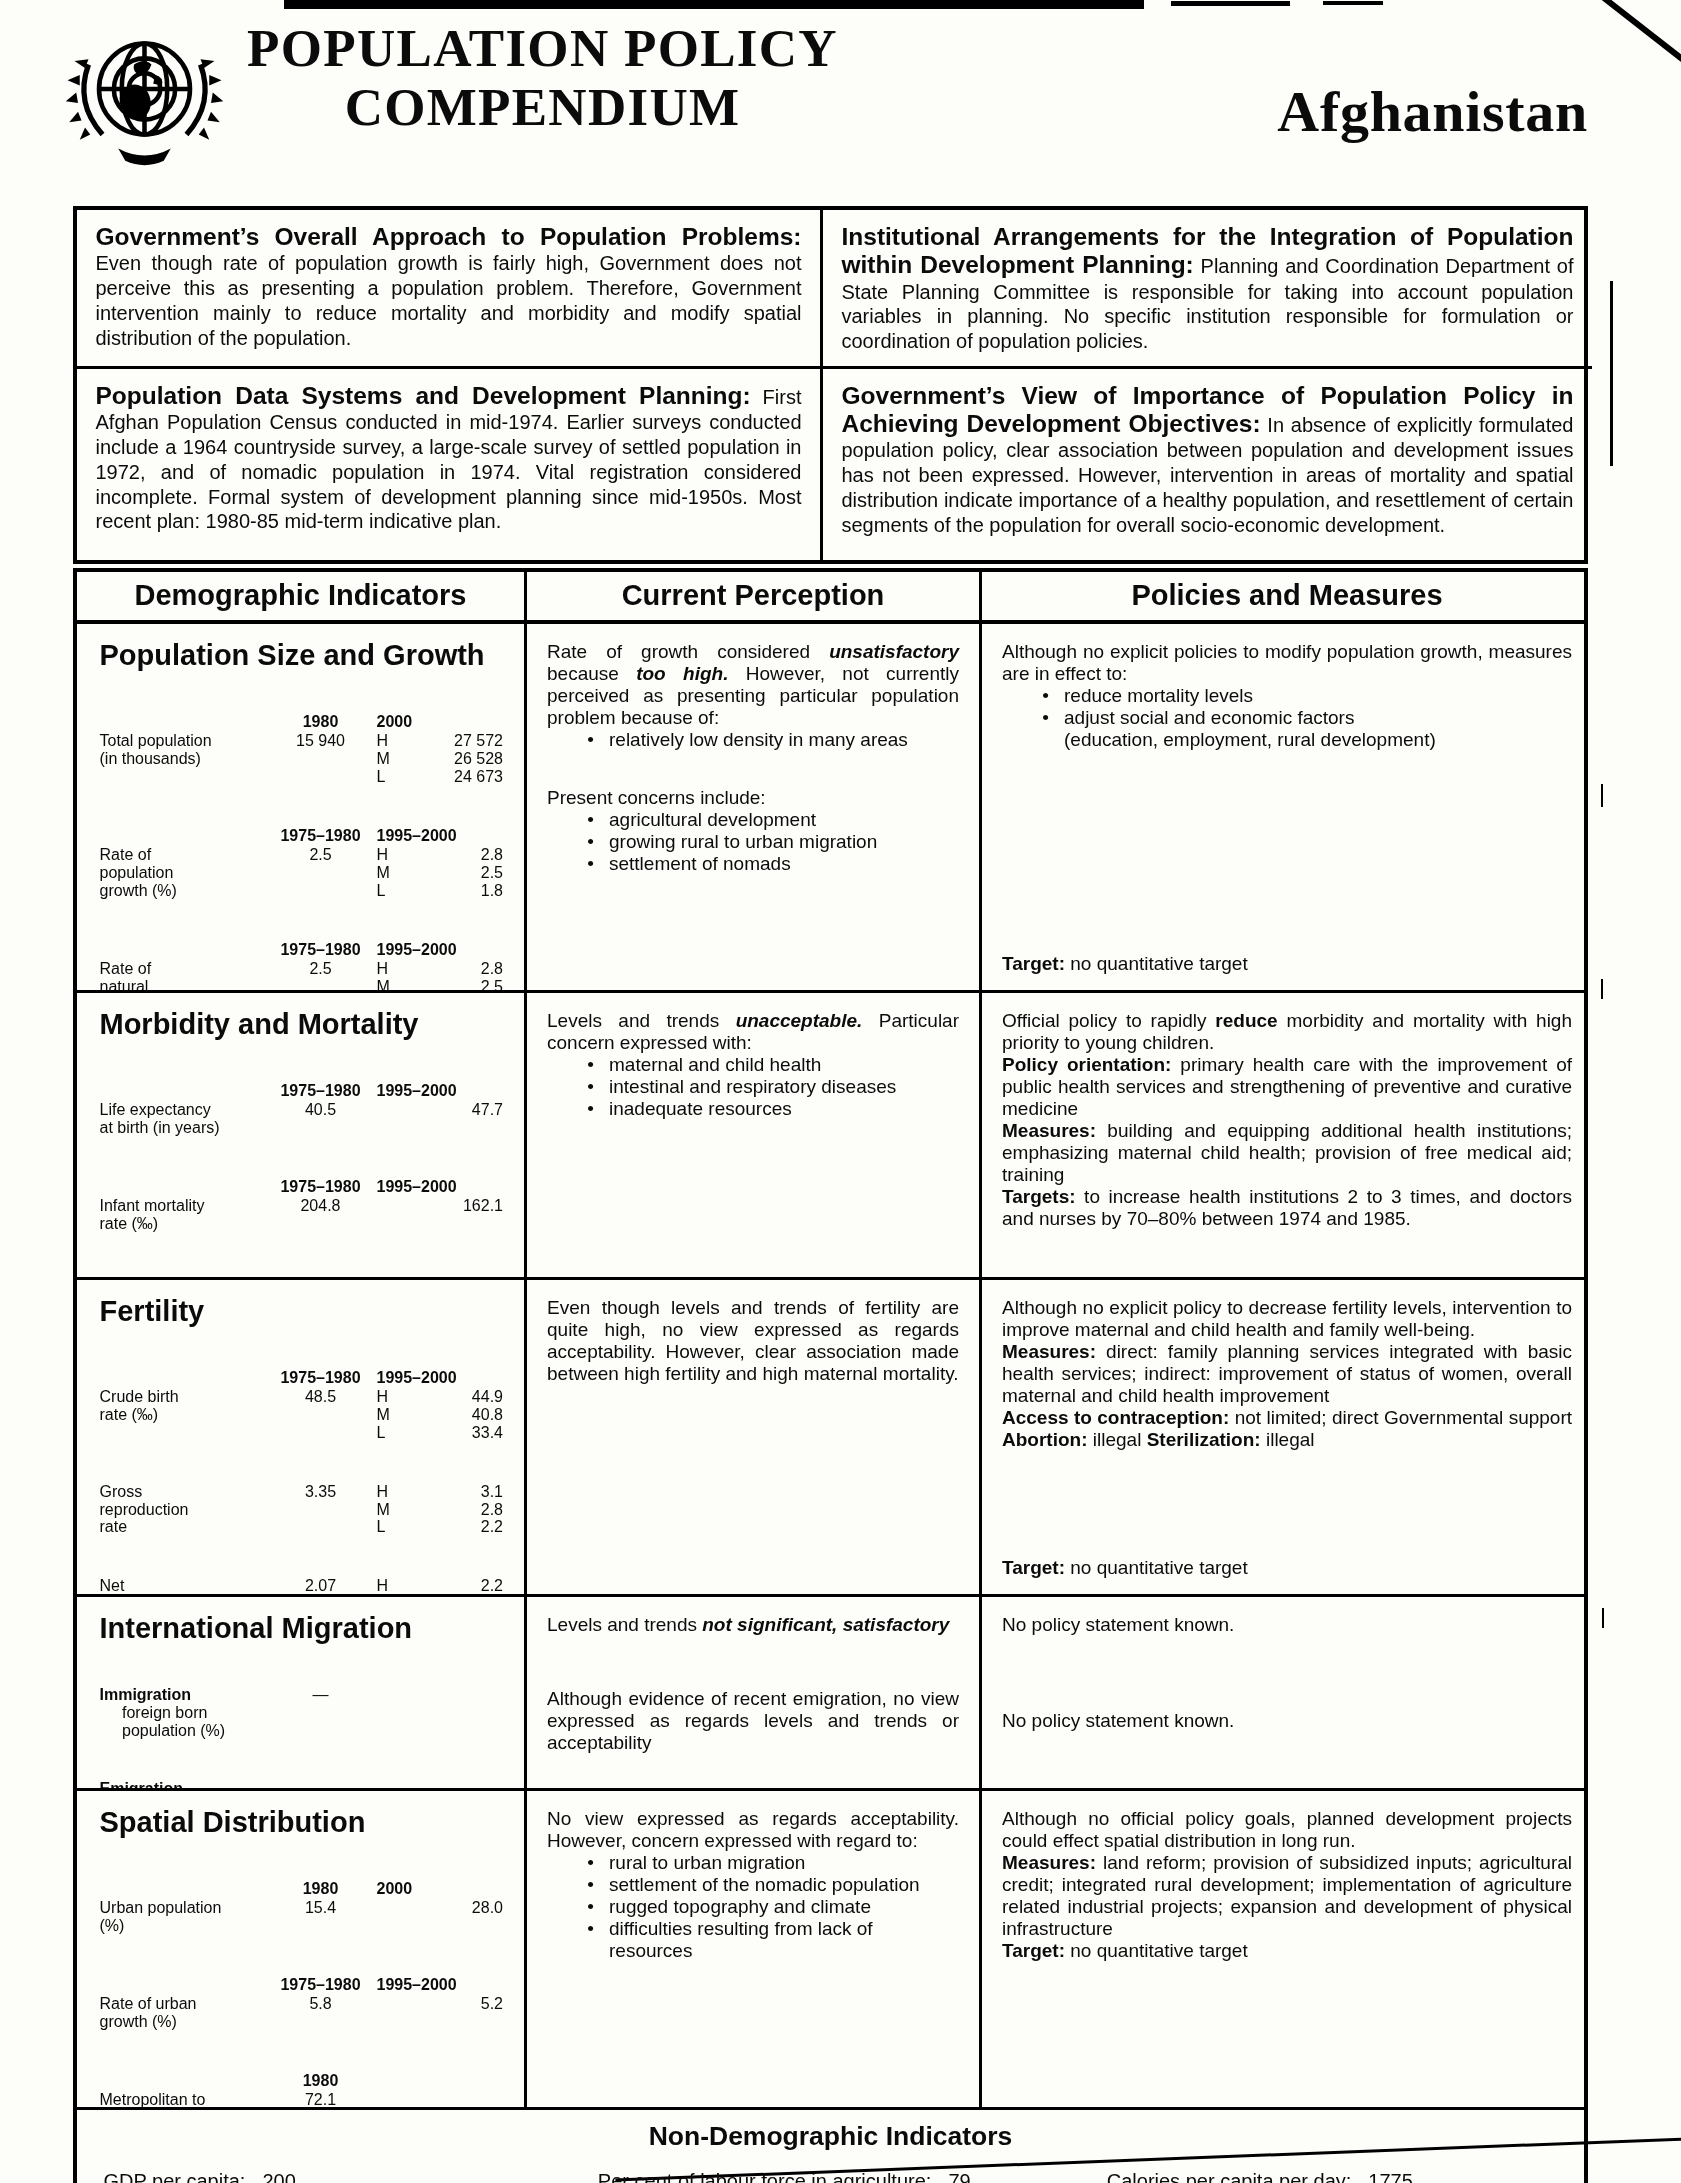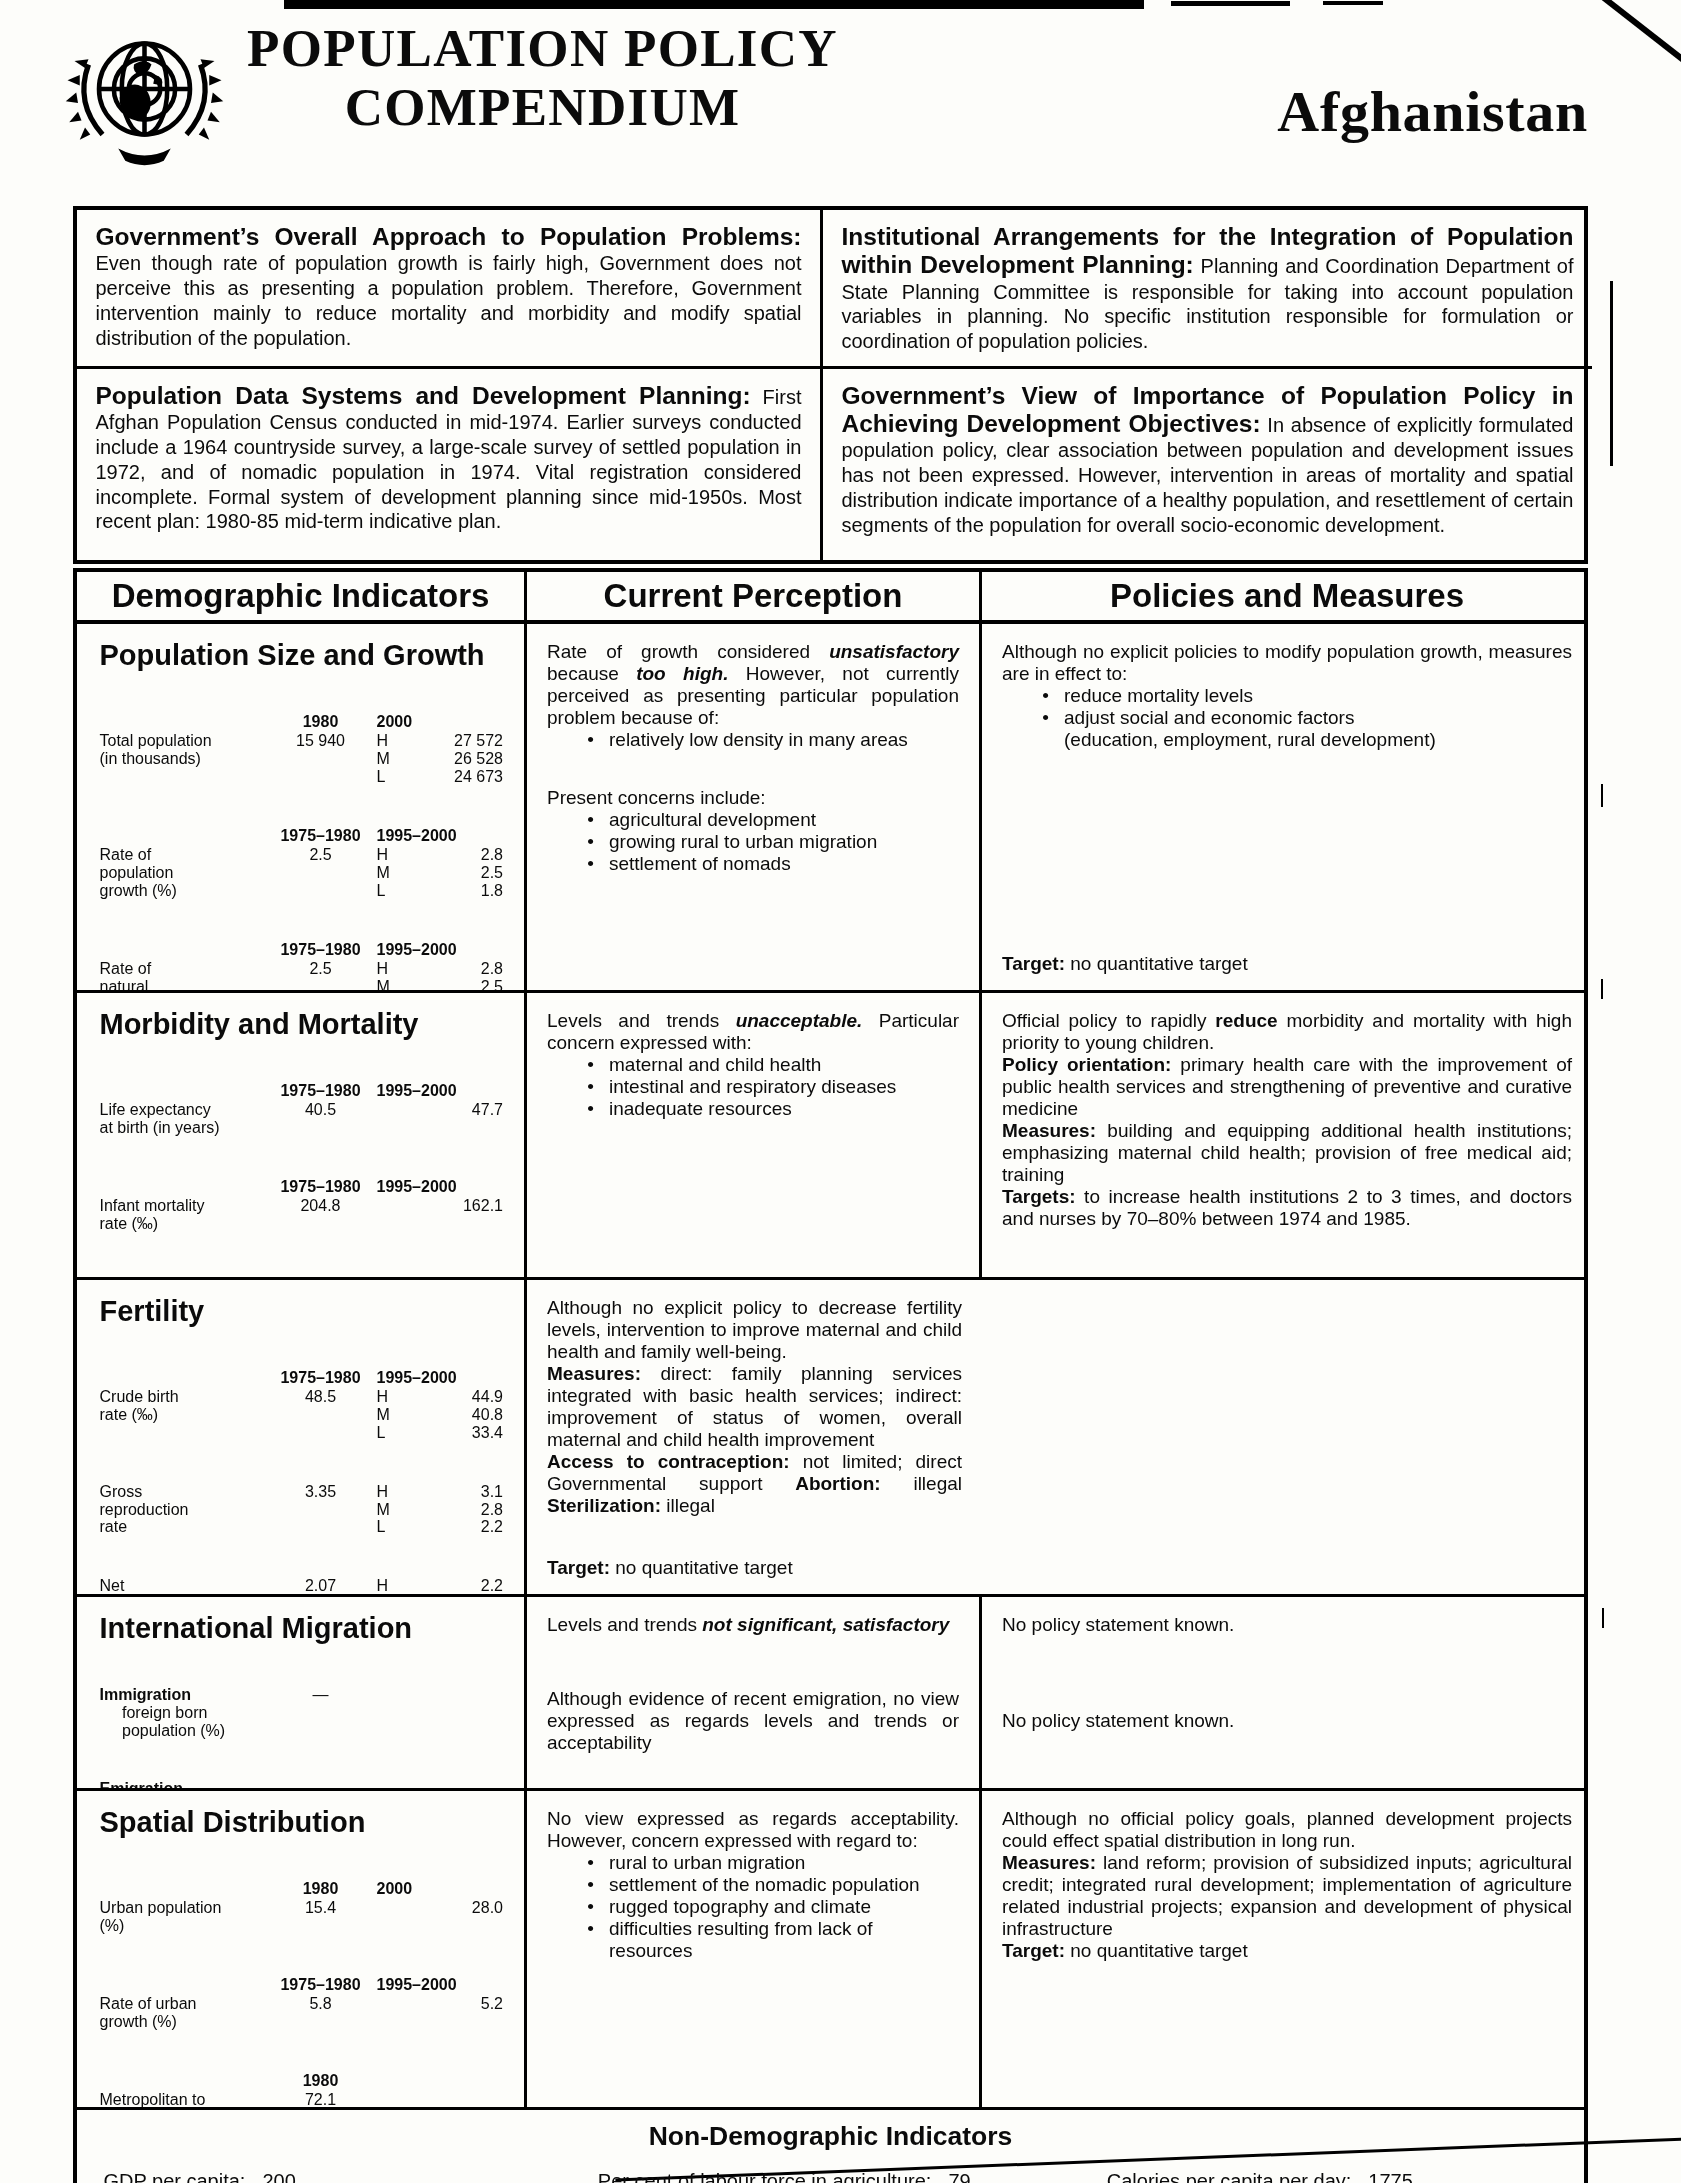--- a/index.html
+++ b/index.html
@@ -34,21 +34,21 @@
   .obox.bR{border-right:3.3px solid #000;}
   .obox.bB{border-bottom:3.3px solid #000;}
   .obody{margin:0;font-size:20px;line-height:1.24;text-align:justify;}
   .ohead{font-weight:bold;font-size:24.5px;line-height:1.15;}
 
   
   .maintable{margin-top:4px;border:4.6px solid #000;border-bottom:none;box-sizing:border-box;width:1515px;
              height:1753px;display:flex;flex-direction:column;overflow:hidden;}
   .tgrid{display:grid;grid-template-columns:450px 455px 610px;}
   .thead{height:48px;border-bottom:4px solid #000;}
-  .thcell{display:flex;align-items:center;justify-content:center;font-weight:bold;font-size:33px;}
+  .thcell{display:flex;align-items:center;justify-content:center;font-weight:bold;font-size:29px;}
   .cR{border-right:3.3px solid #000;box-sizing:border-box;}
   .trow{border-bottom:3.3px solid #000;}
   .r1{height:366px}.r2{height:284px}.r3{height:314px}.r4{height:191px}.r5{height:316px}
   .cell{box-sizing:border-box;overflow:hidden;height:100%;}
   .dcell{padding:14.6px 17px 0 22.5px;}
   .pcell,.mcell{padding:17px 20px 14.6px 20px;font-size:19px;line-height:1.16;display:flex;flex-direction:column;}
   .sect-title{font-weight:bold;font-size:29px;line-height:1.1;margin:1.3px 0 8px 0;}
 
   
   .stanza{margin-bottom:12px;font-size:16px;line-height:1.12;margin-top:41px;}
@@ -436,20 +436,23 @@
                     </div>
                     <div class="hrow">
                       <span class="hl">L</span>
                       <span class="hv">1.5</span>
                     </div>
                   </div>
                 </div>
               </div>
             </div>
         </div>
+        <div class="cell pcell cR">
+            <div class="rp"><span>Even though levels and trends of fertility are quite high, no view expressed as regards acceptability. However, clear association made between high fertility and high maternal mortality.</span></div>
+          </div>
         <div class="cell mcell">
             <div class="rp"><span>Although no explicit policy to decrease fertility levels, intervention to improve maternal and child health and family well-being.</span></div>
             <div class="rp"><span class="b">Measures:</span><span> direct: family planning services integrated with basic health services; indirect: improvement of status of women, overall maternal and child health improvement</span></div>
             <div class="rp"><span class="b">Access to contraception:</span><span> not limited; direct Governmental support  </span><span class="b">Abortion:</span><span> illegal  </span><span class="b">Sterilization:</span><span> illegal</span></div>
             <div class="push"></div>
             <div class="rp"><span class="b">Target:</span><span> no quantitative target</span></div>
           </div>
       </div>
 
       <div class="tgrid trow r4">

